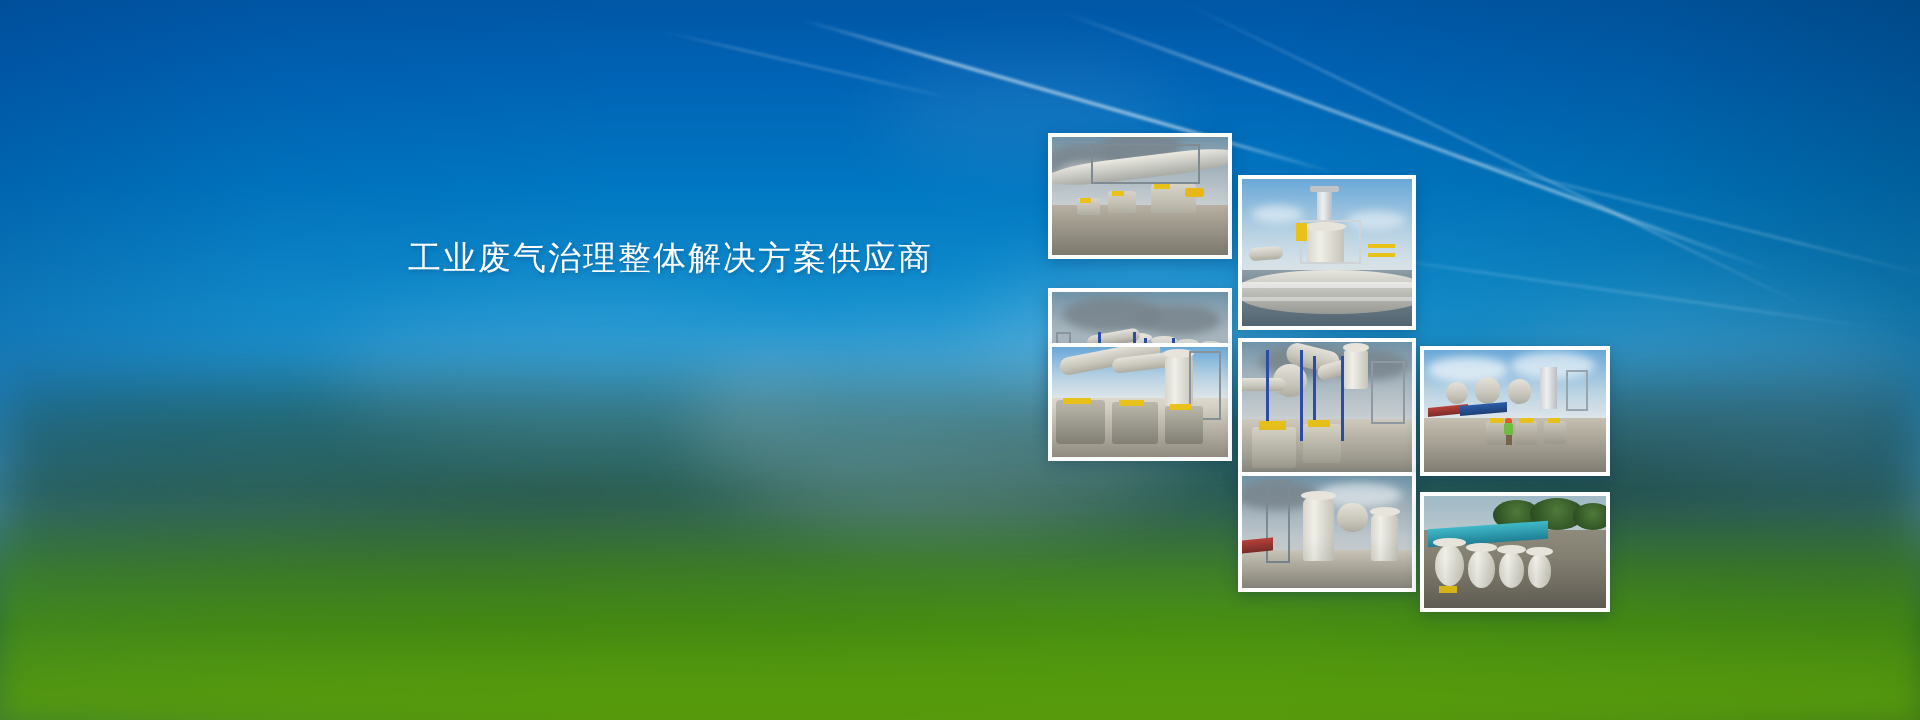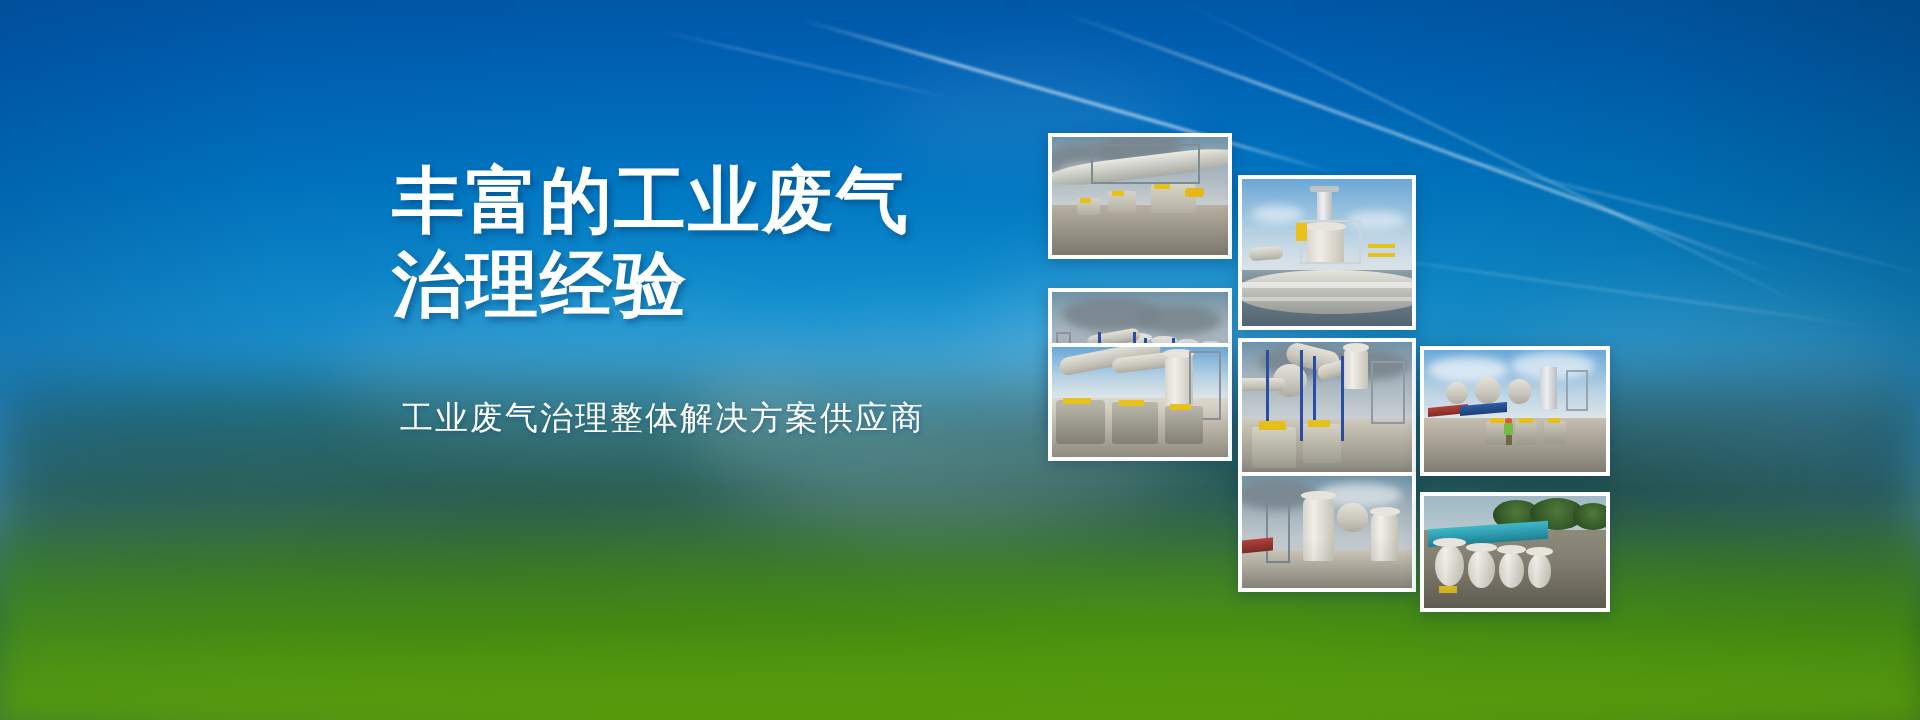--- a/index.html
+++ b/index.html
@@ -81,21 +81,21 @@
     color:#fff;
     font-size:72px;
     font-weight:bold;
     line-height:1.17;
     letter-spacing:2px;
     text-shadow:3px 4px 6px rgba(0,52,102,.45);
     white-space:pre-line;
     margin:0;
   }
   .subline{
-    margin:8px;
+    margin:16px;
     padding-top:62px;
     color:#fff;
     font-size:33px;
     font-weight:normal;
     letter-spacing:2px;
     text-shadow:1px 2px 4px rgba(0,52,102,.35);
   }
   .chain{
     margin:0;
     padding-top:20px;
@@ -168,22 +168,20 @@
   <div class="cloud c5"></div>
 
   <div class="contrail t1"></div>
   <div class="contrail t2"></div>
   <div class="contrail t3"></div>
   <div class="contrail t4"></div>
   <div class="contrail t5"></div>
   <div class="contrail t6"></div>
 
   <div class="copy">
-    <h1 class="headline">丰富的工业废气
-治理经验</h1>
     <p class="subline">工业废气治理整体解决方案供应商</p>
   </div>
 
   <div class="collage">
 
     <div class="photo" style="left:1048px;top:133px;width:184px;height:126px;">
       <div class="pic">
         <div class="sky cloudy"></div>
           <div class="ground"></div>
         <div class="cl dk" style="left:-6%;top:6%;width:52%;height:30%;"></div>

